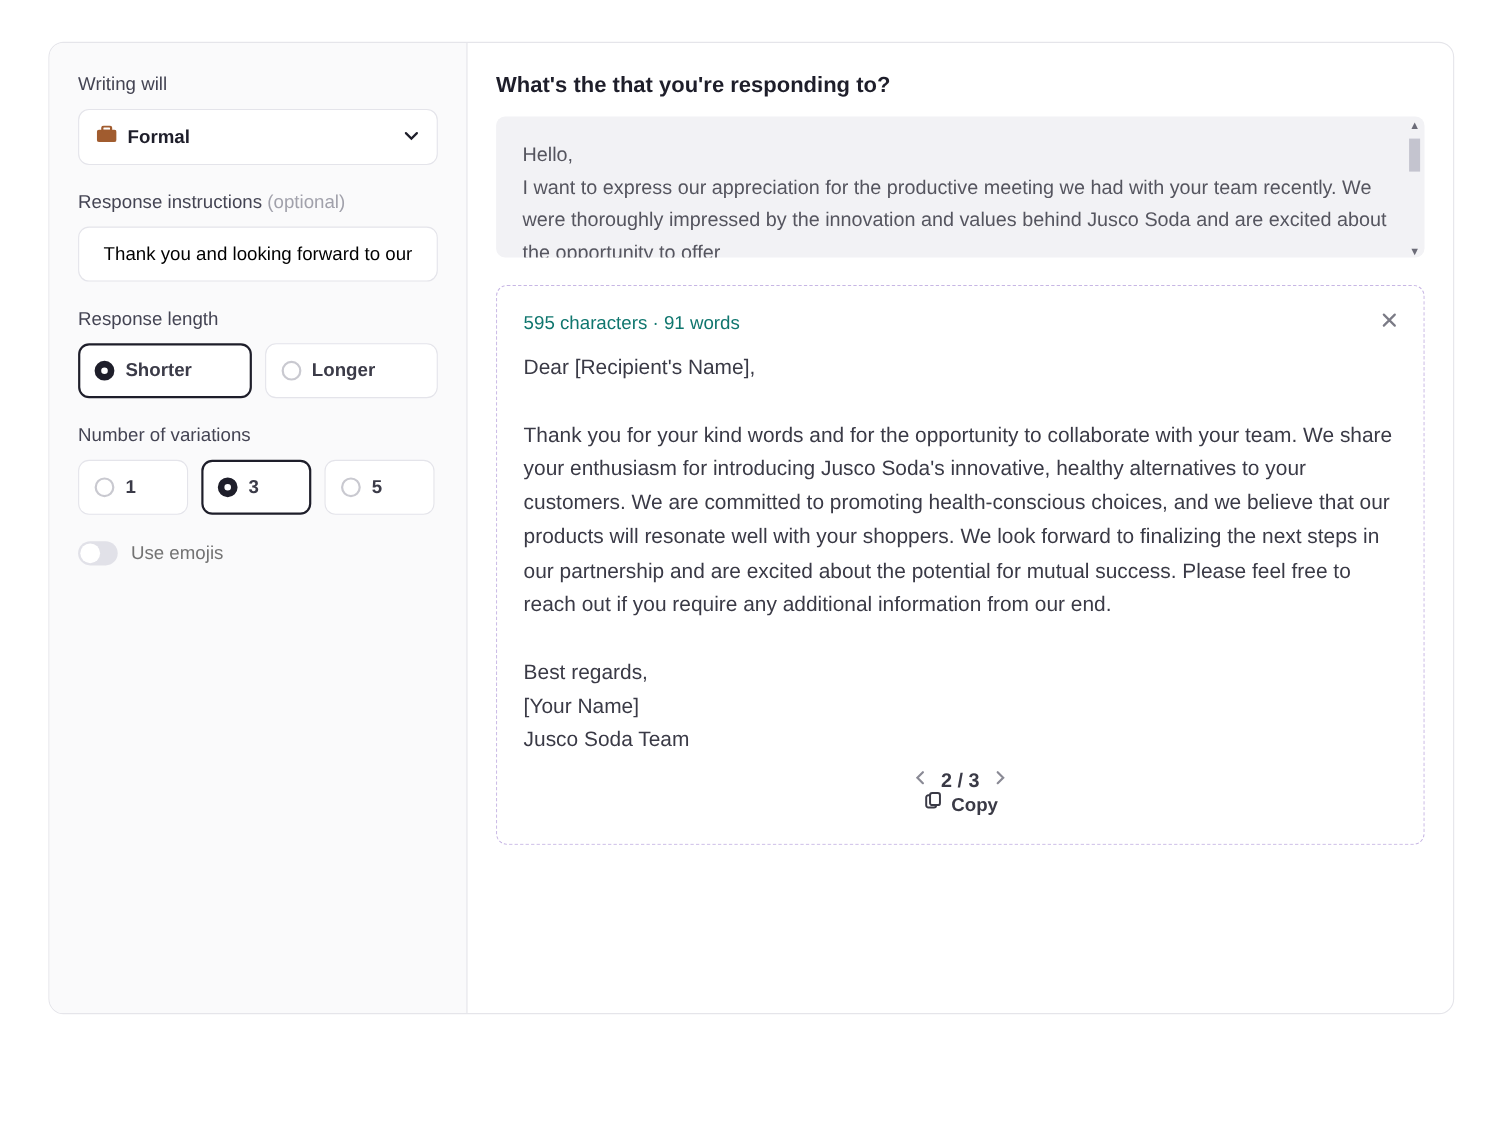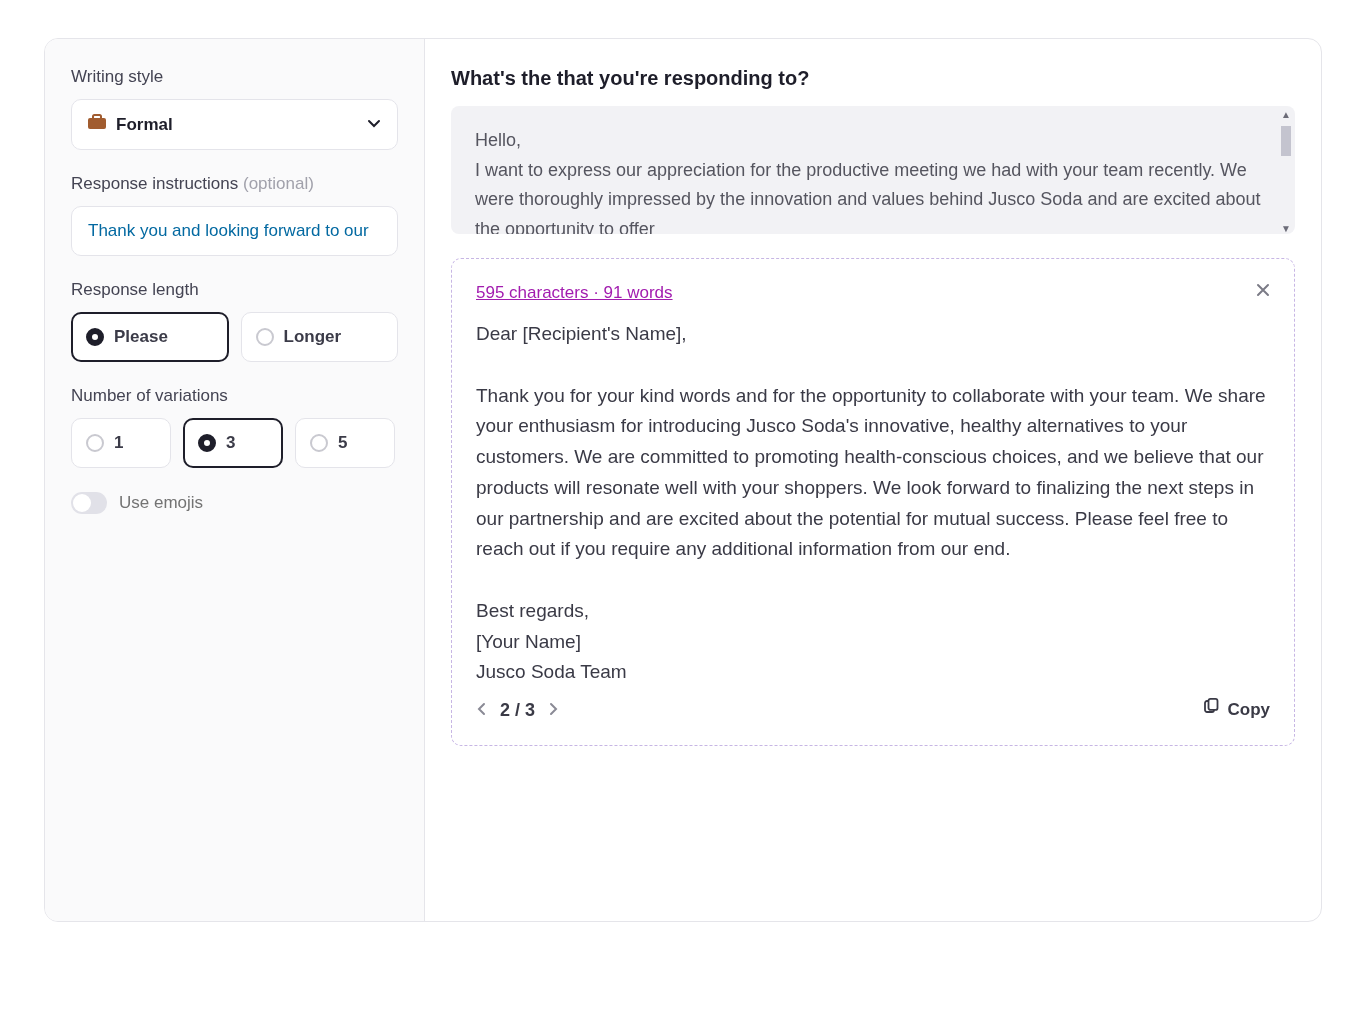--- a/index.html
+++ b/index.html
@@ -63,22 +63,23 @@
   }
   .chevron-down {
     width: 14px; height: 14px;
   }
   .input-box input {
     border: none;
     outline: none;
     width: 100%;
     font-size: 17px;
     font-family: inherit;
-    color: #0369a1;
+    color: #000000;
     background: transparent;
+    text-align: center;
   }
   .radio-row {
     display: flex;
     gap: 12px;
     margin-bottom: 24px;
   }
   .radio-option {
     flex: 1;
     border: 1px solid #e4e4ea;
     background: #fff;
@@ -207,43 +208,43 @@
     width: 18px; height: 18px;
     position: relative;
   }
   .response-card {
     border: 1px dashed #c7b6e4;
     border-radius: 10px;
     padding: 24px;
     position: relative;
   }
   .response-meta {
-    color: #a21caf;
+    color: #0f766e;
     font-size: 17px;
     margin-bottom: 16px;
-    text-decoration: underline;
   }
   .close-x {
     position: absolute;
     top: 22px; right: 24px;
     color: #7b7b86;
     cursor: pointer;
     font-size: 18px;
   }
   .response-body {
     font-size: 19px;
     line-height: 1.62;
     color: #3a3a46;
     white-space: pre-wrap;
     margin-bottom: 10px;
   }
   .response-footer {
     display: flex;
     justify-content: space-between;
-    align-items: flex-end;
+    align-items: center;
+    flex-direction: column;
   }
   .pager {
     display: flex;
     align-items: center;
     gap: 14px;
     font-size: 18px;
     font-weight: 600;
     color: #3a3a46;
   }
   .pager .nav {
@@ -263,21 +264,21 @@
     cursor: pointer;
   }
 </style>
 </head>
 <body>
 
 <div class="panel">
 
   <aside class="sidebar">
 
-    <div class="label">Writing style</div>
+    <div class="label">Writing will</div>
     <div class="select-box">
       <span class="value">
         <span class="briefcase">
           <svg width="18" height="16" viewBox="0 0 18 16">
               <rect x="0" y="4" width="18" height="11" rx="2" fill="#a15c2f"></rect>
               <rect x="5" y="1" width="8" height="4" rx="1.5" fill="none" stroke="#a15c2f" stroke-width="2"></rect>
             </svg>
         </span>
         <span>Formal</span>
       </span>
@@ -292,21 +293,21 @@
       <span>Response instructions </span><span class="optional">(optional)</span>
     </div>
     <div class="input-box">
       <input type="text" value="Thank you and looking forward to our" style="">
     </div>
 
     <div class="label">Response length</div>
     <div class="radio-row">
       <div class="radio-option selected">
         <span class="radio-dot"></span>
-        <span>Please</span>
+        <span>Shorter</span>
       </div>
       <div class="radio-option">
         <span class="radio-dot"></span>
         <span>Longer</span>
       </div>
     </div>
 
     <div class="label">Number of variations</div>
     <div class="radio-row variations-row">
       <div class="radio-option">

